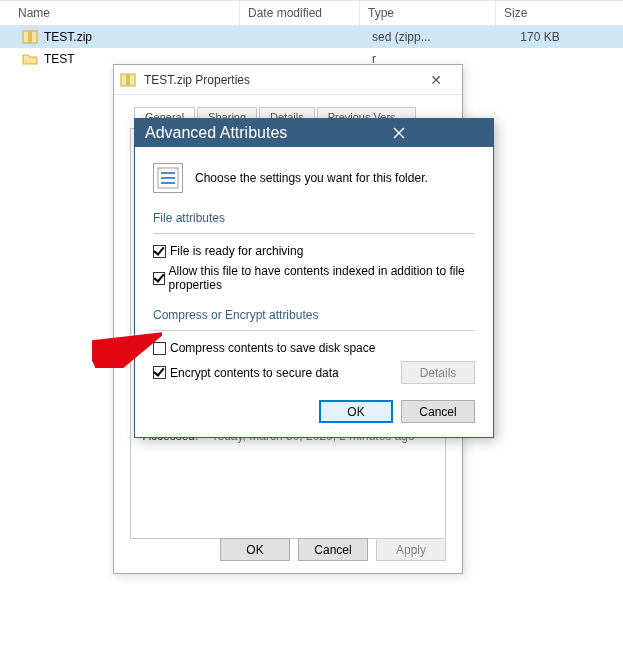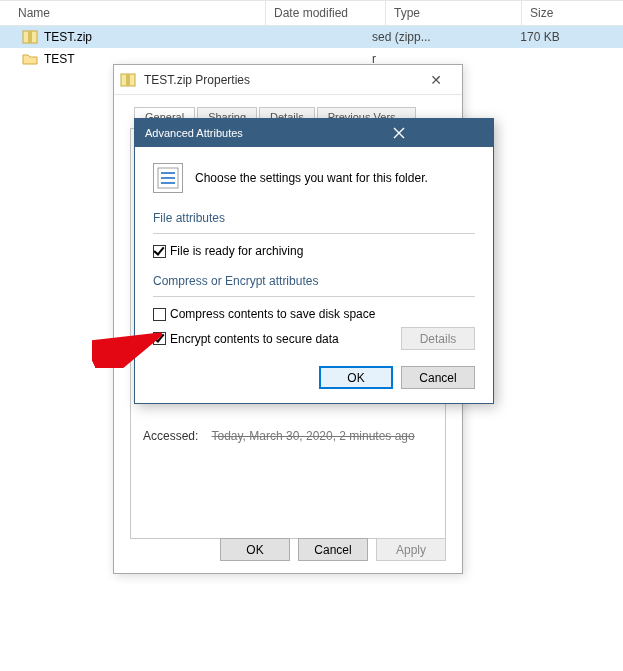--- a/index.html
+++ b/index.html
@@ -2,21 +2,21 @@
 <html><head>
 <meta charset="utf-8">
 <style>
   html,body{margin:0;padding:0;font-family:"Segoe UI",Tahoma,sans-serif;font-size:12px;color:#000;background:#fff;}
   *{box-sizing:border-box;}
   .canvas{position:relative;width:623px;height:671px;background:#fff;overflow:hidden;}
 
   
   .exp-header{display:flex;align-items:center;height:26px;border-top:1px solid #e5e5e5;border-bottom:1px solid #e5e5e5;color:#555;}
   .exp-col{padding:0 8px;height:100%;display:flex;align-items:center;border-right:1px solid #e5e5e5;}
-  .col-name{width:266px;padding-left:18px;}
+  .col-name{width:240px;padding-left:18px;}
   .col-date{width:120px;}
   .col-type{width:136px;}
   .col-size{width:80px;border-right:none;}
 
   .group-header{display:flex;align-items:center;padding:10px 0 4px 6px;color:#2764a5;}
   .chev{width:0;height:0;border-left:4px solid transparent;border-right:4px solid transparent;border-top:6px solid #5a5a5a;margin-right:4px;}
   .group-count{color:#2764a5;margin-left:4px;}
 
   .file-row{display:flex;align-items:center;height:22px;}
   .file-row.sel{background:#cfe6f7;}
@@ -47,21 +47,21 @@
   .chk-box{width:13px;height:13px;border:1px solid #333;position:relative;display:inline-flex;align-items:center;justify-content:center;}
   .chk-box.checked::after{content:"";position:absolute;left:2px;top:-1px;width:4px;height:8px;border:solid #000;border-width:0 2px 2px 0;transform:rotate(40deg);}
   .winbtn{height:23px;min-width:70px;padding:0 10px;background:#e1e1e1;border:1px solid #adadad;display:inline-flex;align-items:center;justify-content:center;color:#000;font-size:12px;}
   .winbtn.default{border:1px solid #0078d7;box-shadow:0 0 0 1px #0078d7 inset;background:#e5f1fb;}
   .winbtn.disabled{color:#888;background:#eee;border-color:#ccc;}
 
   .props-footer{position:absolute;bottom:12px;right:16px;display:flex;gap:8px;}
 
   
   .adv-win{position:absolute;left:134px;top:118px;width:360px;background:#fff;border:1px solid #375d81;box-shadow:3px 3px 12px rgba(0,0,0,0.25);}
-  .adv-title{height:28px;background:#375d81;color:#fff;display:flex;align-items:center;padding:0 10px;font-size:11px;}
+  .adv-title{height:28px;background:#375d81;color:#fff;display:flex;align-items:center;padding:0 10px;font-size:16px;}
   .adv-title span{flex:1;}
   .adv-close{width:26px;height:22px;display:flex;align-items:center;justify-content:center;}
   .adv-body{padding:16px 18px 14px 18px;color:#000;}
   .adv-head{display:flex;align-items:center;gap:12px;margin-bottom:18px;}
   .adv-icon{width:30px;height:30px;border:1px solid #9f9f9f;display:flex;align-items:center;justify-content:center;}
   .adv-group-label{color:#375d81;margin-bottom:8px;}
   .adv-sep{height:1px;background:#d0d0d0;margin:0 0 10px 0;}
   .adv-group{margin-bottom:16px;}
   .adv-row{display:flex;align-items:center;margin:6px 0;}
   .adv-row.last{justify-content:space-between;}
@@ -172,20 +172,26 @@
 
       <div class="adv-group">
         <div class="adv-group-label">File attributes</div>
         <div class="adv-sep"></div>
         <div class="adv-row">
           <label class="chk">
             <span class="chk-box checked"></span>
             <span>File is ready for archiving</span>
           </label>
         </div>
+        <div class="adv-row">
+          <label class="chk">
+            <span class="chk-box checked"></span>
+            <span>Allow this file to have contents indexed in addition to file properties</span>
+          </label>
+        </div>
       </div>
 
       <div class="adv-group">
         <div class="adv-group-label">Compress or Encrypt attributes</div>
         <div class="adv-sep"></div>
         <div class="adv-row">
           <label class="chk">
             <span class="chk-box"></span>
             <span>Compress contents to save disk space</span>
           </label>

